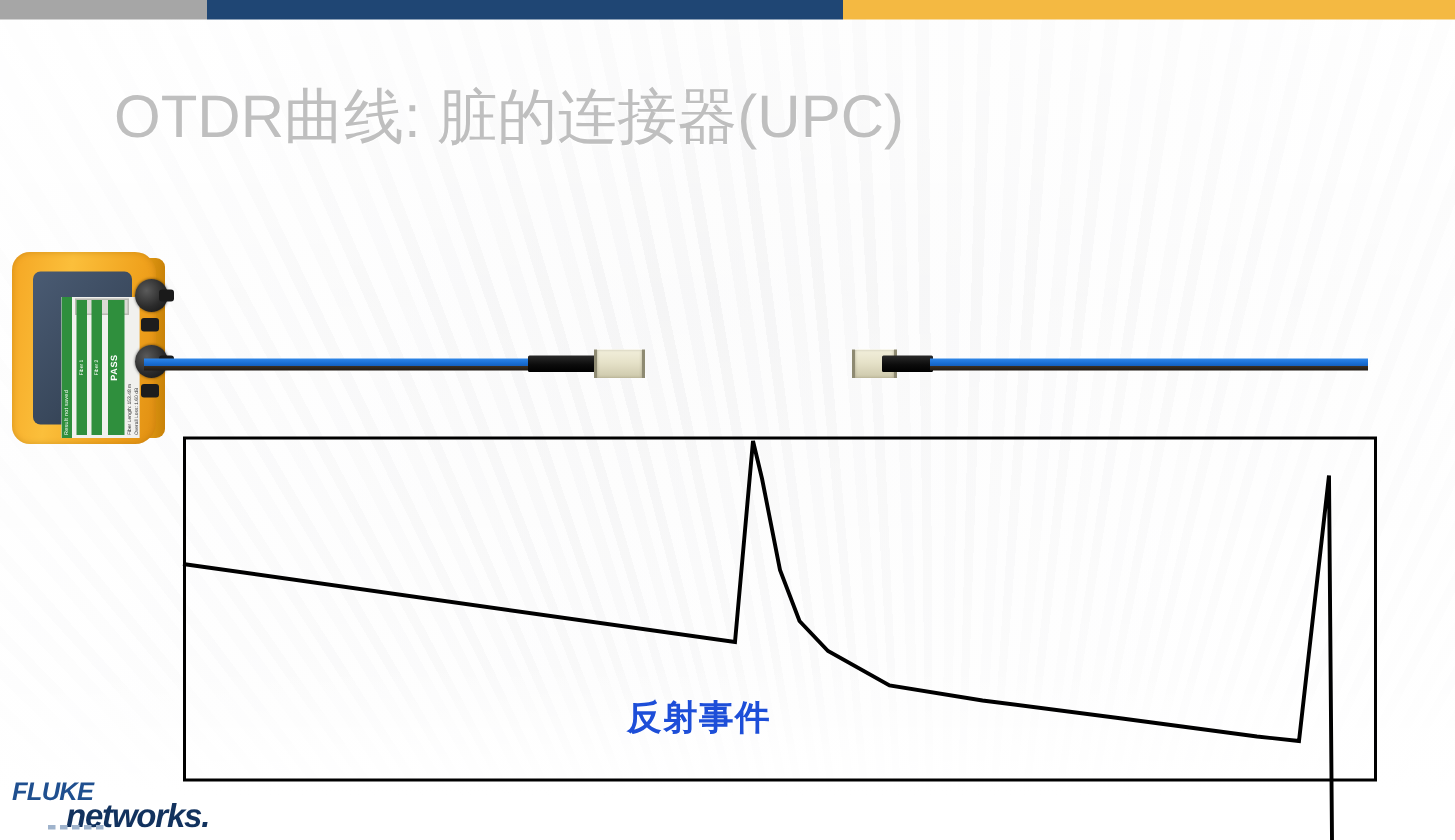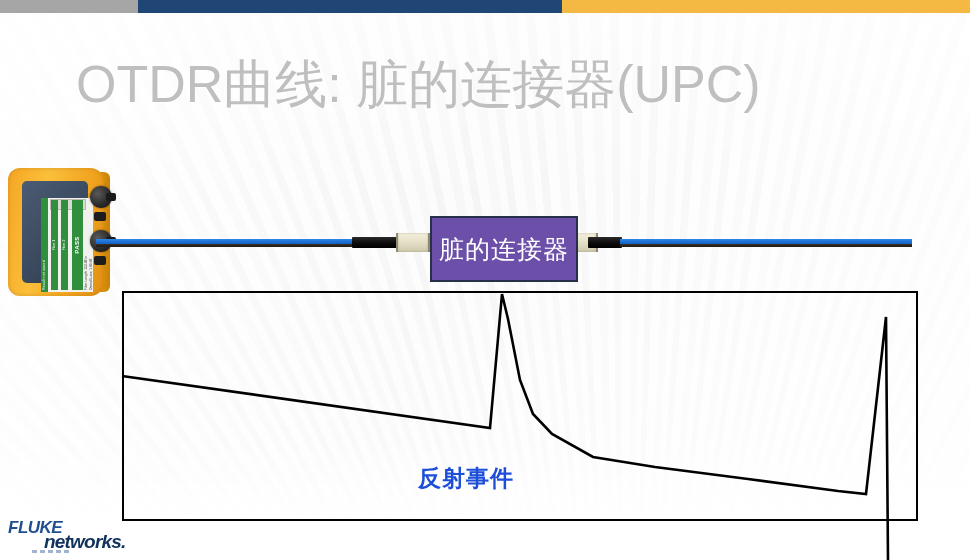--- a/index.html
+++ b/index.html
@@ -62,21 +62,21 @@
   }
   .topbar-seg-gray   { width: 138px; background: #a6a6a6; }
   .topbar-seg-navy   { width: 424px; background: #1f4674; }
   .topbar-seg-yellow { flex: 1;      background: #f4b942; }
 
   
   .title {
     position: absolute;
     left: 76px;
     top: 50px;
-    font-size: 52px;
+    font-size: 40px;
     color: #bfbfbf;
     letter-spacing: 0px;
     white-space: nowrap;
     text-shadow: 0 1px 0 rgba(255,255,255,0.9);
   }
 
   
   .device {
     position: absolute;
     left: 8px;
@@ -292,21 +292,21 @@
     left: 6px; top: 0;
     font-size: 17px;
     font-weight: bold;
     font-style: italic;
     color: #1f4f8f;
     letter-spacing: -0.5px;
   }
   .logo-networks {
     position: absolute;
     left: 42px; top: 13px;
-    font-size: 19px;
+    font-size: 22px;
     font-weight: bold;
     font-style: italic;
     color: #12325e;
     letter-spacing: -0.8px;
   }
   .logo-dots {
     position: absolute;
     left: 30px; top: 32px;
     display: flex;
     gap: 3px;
@@ -373,21 +373,20 @@
   <div class="boot boot-left"></div>
   <div class="ferrule ferrule-left"></div>
 
   <div class="ferrule ferrule-right"></div>
   <div class="boot boot-right"></div>
   <div class="fiber fiber-right">
     <div class="jacket-blue"></div>
     <div class="jacket-dark"></div>
   </div>
 
-  <div class="callout">脏的连接器</div>
 
   <div class="chart"></div>
   <svg class="chart-svg" viewBox="110 280 860 280">
     <polyline id="trace-path" fill="none" stroke="#000000" stroke-width="2.6" stroke-linejoin="miter" stroke-linecap="butt" points="122,376 490,428 502,294 508,319 520,380 533,414 552,434 593,457 655,467 748,479 838,491 866,494 886,317 888,560"></polyline>
   </svg>
   <div class="trace-label">反射事件</div>
 
   <div class="logo">
     <div class="logo-fluke">FLUKE</div>
     <div class="logo-networks">networks.</div>

